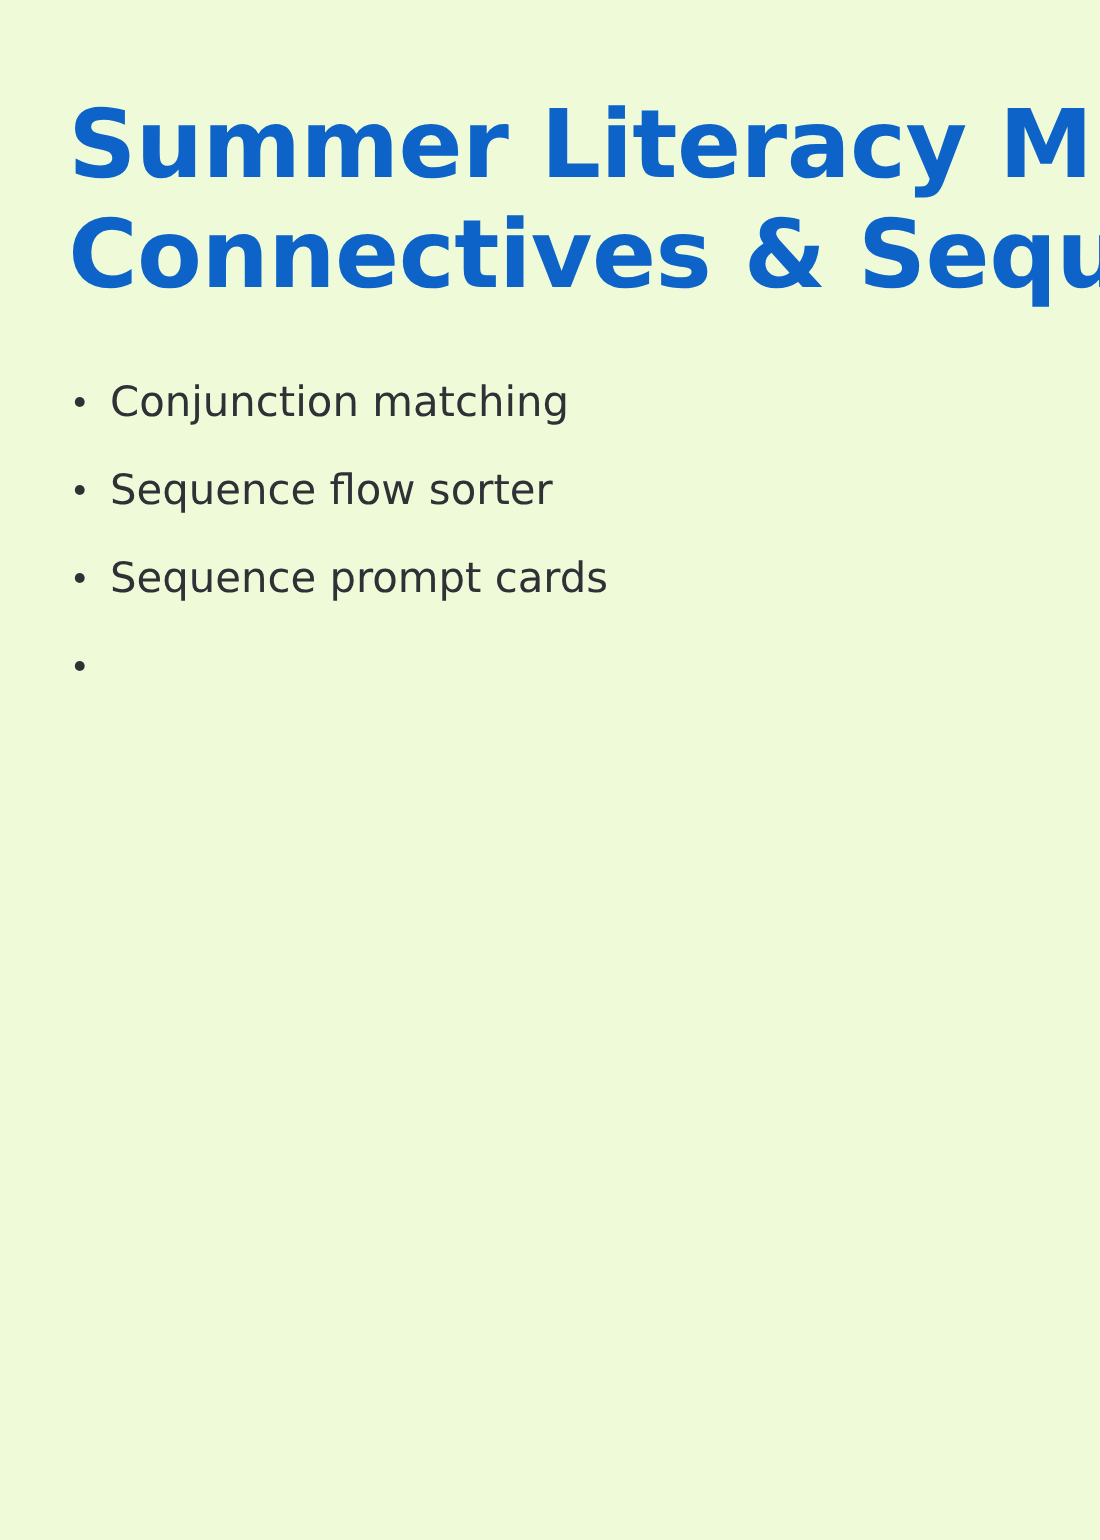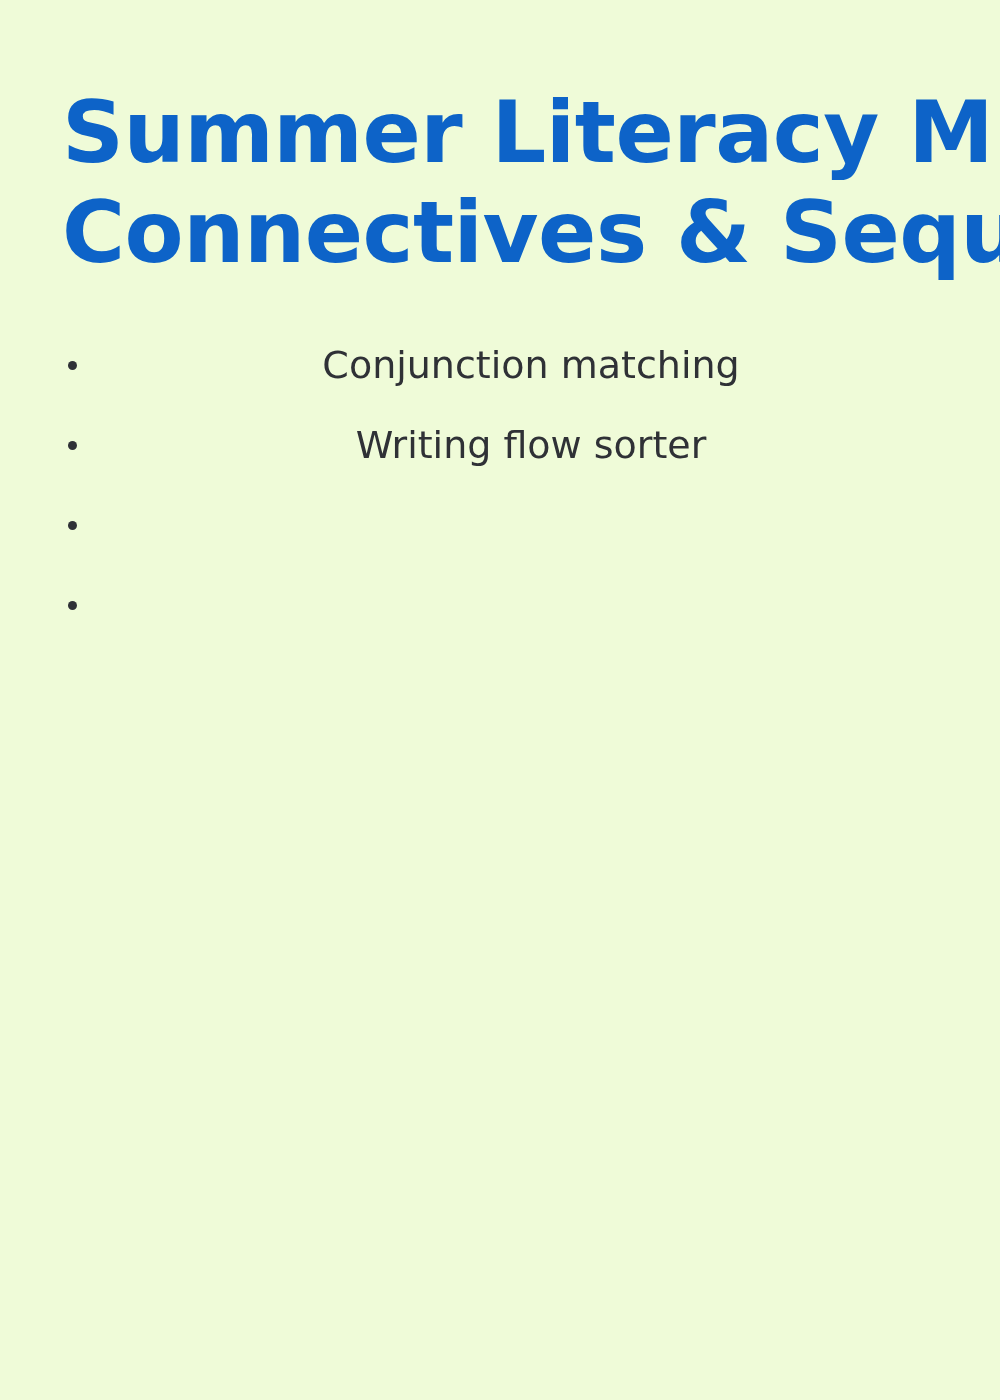--- a/index.html
+++ b/index.html
@@ -46,21 +46,20 @@
 
   
   #feature-list {
     position: absolute;
     left: 62px;
     top: 332px;
     width: 900px;
     margin: 0;
     padding: 0;
     list-style: none;
-    text-align: center;
   }
 
   #feature-list li {
     position: relative;
     margin: 0;
     padding: 0 0 0 38px;
     height: 80px;
     line-height: 66px;
     font-family: "DejaVu Sans", sans-serif;
     font-size: 38px;
@@ -94,23 +93,24 @@
     <span class="title-line">Connectives &amp; Sequencing</span>
   </div>
 
   <ul id="feature-list">
     <li>
       <span class="bullet-dot"></span>
       <span class="item-label">Conjunction matching</span>
     </li>
     <li>
       <span class="bullet-dot"></span>
-      <span class="item-label">Writing flow sorter</span>
+      <span class="item-label">Sequence flow sorter</span>
     </li>
     <li>
       <span class="bullet-dot"></span>
+      <span class="item-label">Sequence prompt cards</span>
     </li>
     <li>
       <span class="bullet-dot"></span>
     </li>
   </ul>
 
 </div>
 
 </body></html>

